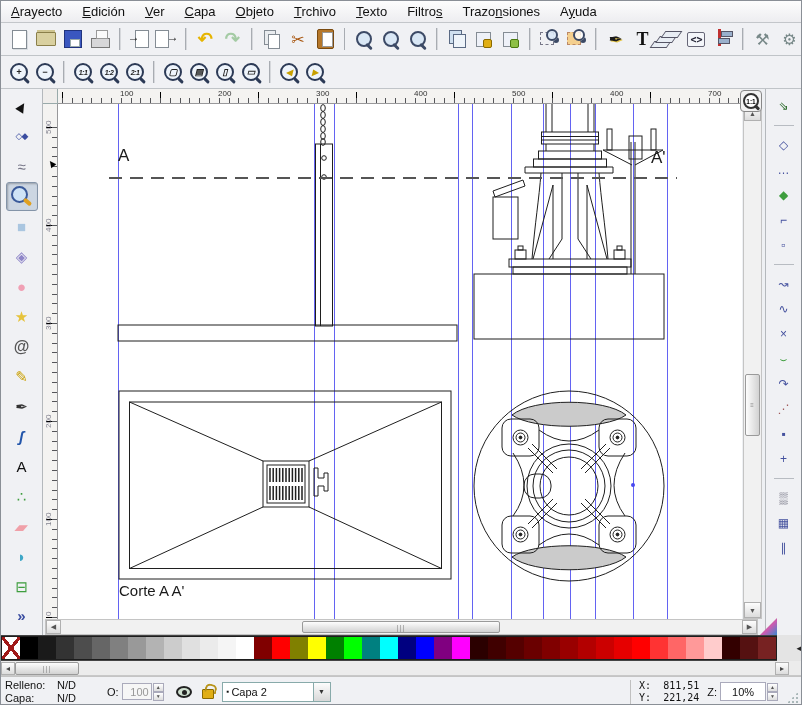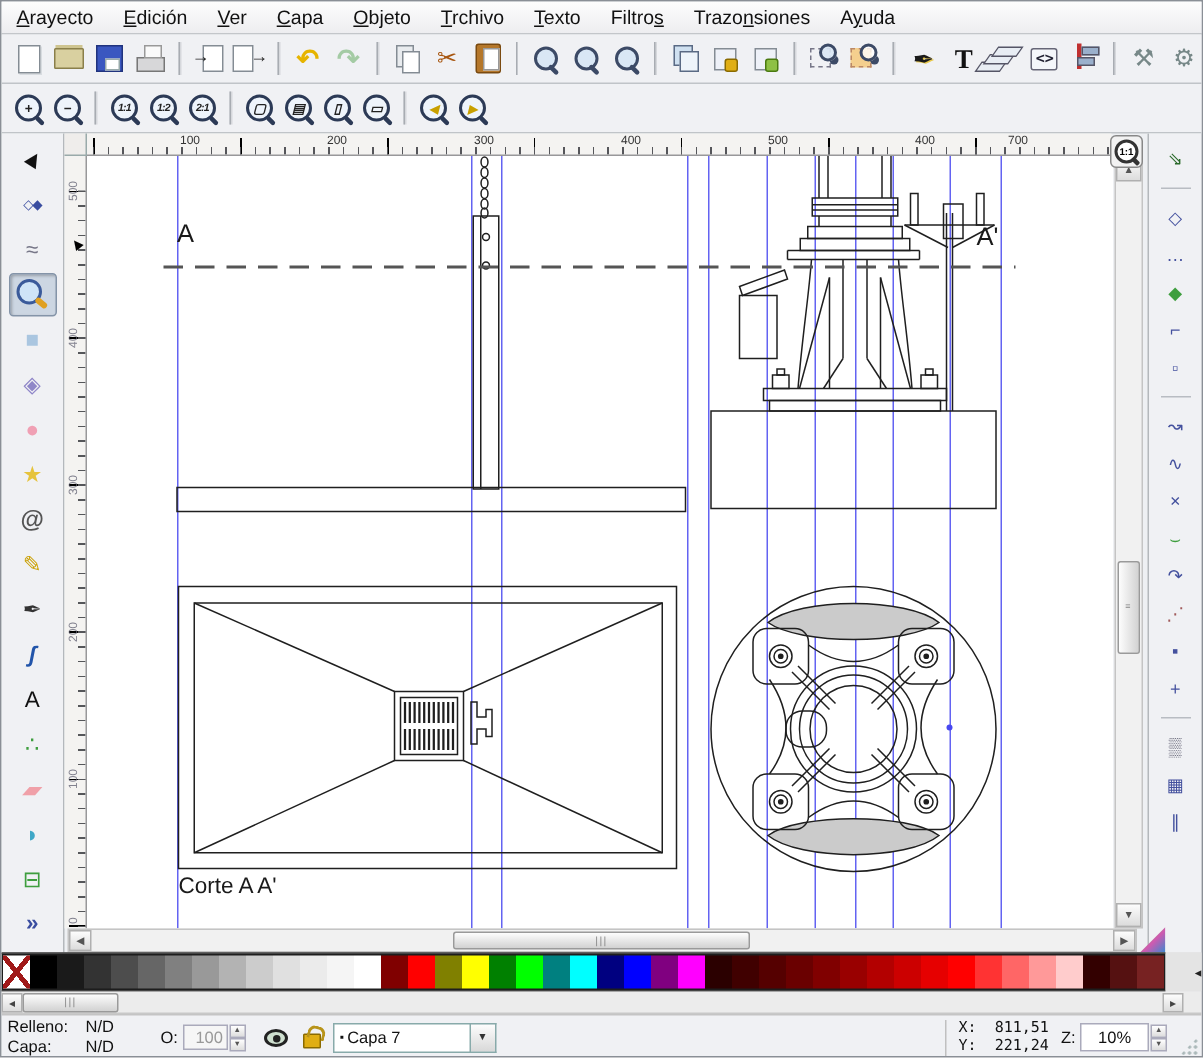--- a/index.html
+++ b/index.html
@@ -492,21 +492,21 @@
 
   <div class="corner"></div>
   <div class="hruler">
 
   <span class="hrlabel" style="left: 62px;">100</span>
       <span class="hrlabel" style="left: 160px;">200</span>
       <span class="hrlabel" style="left: 258px;">300</span>
       <span class="hrlabel" style="left: 356px;">400</span>
       <span class="hrlabel" style="left: 454px;">500</span>
       <span class="hrlabel" style="left: 552px;">400</span>
-      <span class="hrlabel" style="left: 614px;">700</span>
+      <span class="hrlabel" style="left: 650px;">700</span>
     </div>
   <div class="vruler">
 
   <span class="vrlabel" style="top: 30px;">500</span>
       <span class="vrlabel" style="top: 128px;">400</span>
       <span class="vrlabel" style="top: 226px;">300</span>
       <span class="vrlabel" style="top: 324px;">200</span>
       <span class="vrlabel" style="top: 422px;">100</span>
       <span class="vrlabel" style="top: 512px;">0</span>
     </div>
@@ -736,21 +736,21 @@
       <div class="ofield">100</div>
       <div class="spincol">
         <span>▲</span>
         <span>▼</span>
       </div>
     </div>
     <div class="eyebtn"></div>
     <div class="lockbtn"></div>
     <div class="layerbox" title="Capa 1">
       <span class="bullet">▪</span>
-      <span>Capa 7</span>
+      <span>Capa 2</span>
     </div>
     <div class="layerdrop">▼</div>
     <div class="sspacer"></div>
     <div class="coords"><span>X:  811,51</span><br><span>Y:  221,24</span></div>
     <div class="zblock">
       <span style="margin-right:3px;">Z:</span>
       <div class="zfield">10%</div>
       <div class="spincol">
         <span>▲</span>
         <span>▼</span>

